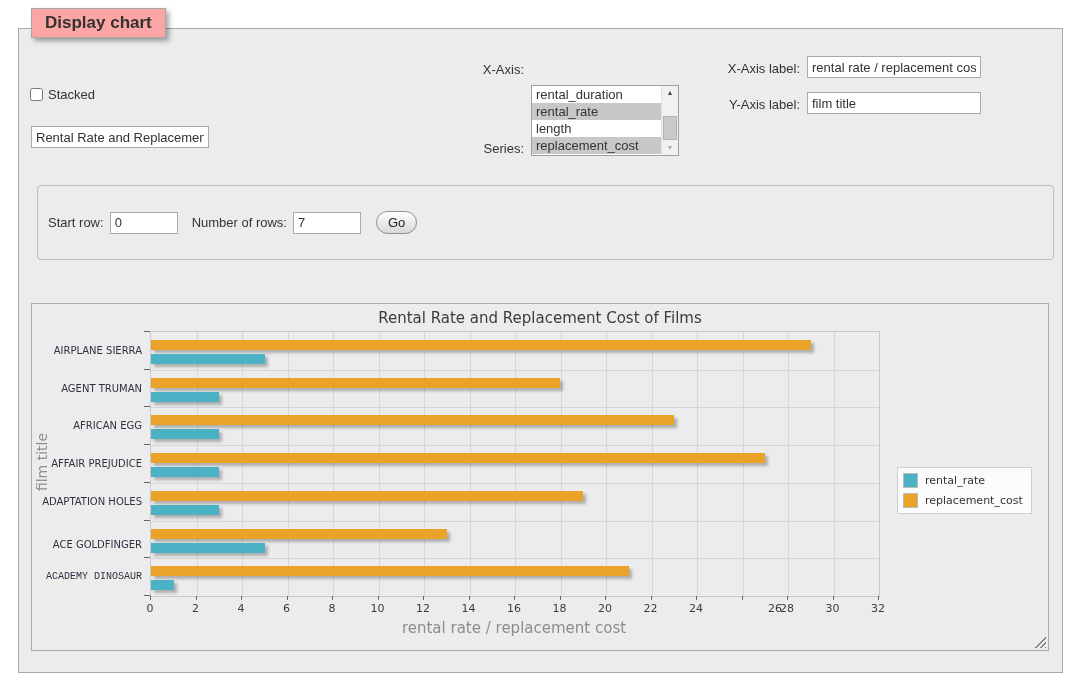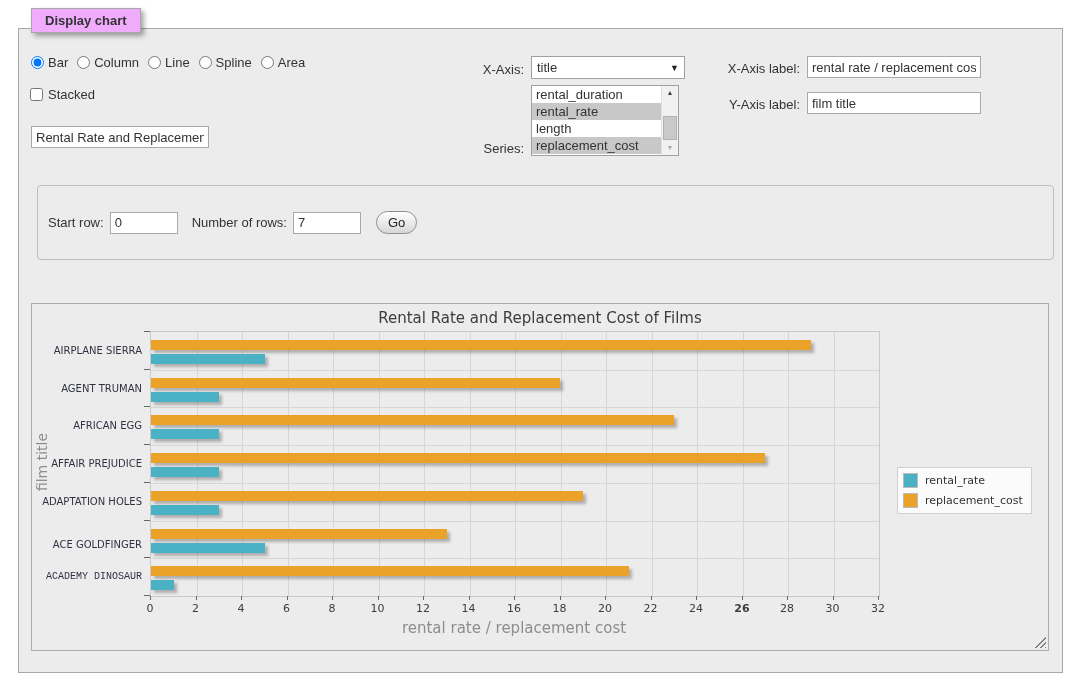--- a/index.html
+++ b/index.html
@@ -3,23 +3,23 @@
 <meta charset="utf-8">
 <style>
   html,body{margin:0;padding:0;}
   body{
     width:1081px;height:681px;position:relative;background:#fff;
     font-family:"Liberation Sans",sans-serif;font-size:13px;color:#333;
     overflow:hidden;
   }
   .fieldset{position:absolute;left:18px;top:28px;width:1043px;height:643px;
     border:1px solid #a8a8a8;background:#ececec;}
-  .legend-box{position:absolute;left:12px;top:-21px;background:#f0abfc;
+  .legend-box{position:absolute;left:12px;top:-21px;background:#fca5a5;
     border:1px solid #a8a8a8;box-shadow:3px 3px 5px rgba(0,0,0,.35);
-    padding:4px 13px;font-weight:bold;font-size:13px;color:#333;z-index:5;}
+    padding:4px 13px;font-weight:bold;font-size:17px;color:#333;z-index:5;}
   
   .radio-row{position:absolute;left:12px;top:26px;display:flex;align-items:center;gap:9px;}
   .opt{display:flex;align-items:center;gap:4px;cursor:default;}
   .opt input{margin:0;}
   .stacked-row{position:absolute;left:11px;top:58px;display:flex;align-items:center;gap:5px;}
   .stacked-row input{margin:0;}
   input[type=text]{border:1px solid #a9a9a9;background:#fff;color:#333;
     font-family:"Liberation Sans",sans-serif;font-size:13px;padding:2px 4px;height:16px;}
   .title-input{position:absolute;left:12px;top:97px;width:168px;}
   .form-label{position:absolute;text-align:right;white-space:nowrap;}
@@ -77,55 +77,29 @@
   .resize-handle{position:absolute;right:2px;bottom:2px;width:12px;height:12px;
     clip-path:polygon(100% 0,100% 100%,0 100%);
     background:repeating-linear-gradient(-45deg,#808080 0 1px,transparent 1px 3.5px);}
 </style>
 </head>
 <body>
 
 <div class="fieldset">
   <div class="legend-box">Display chart</div>
 
-  <div class="radio-row">
-      <label class="opt">
-        <input type="radio" name="ctype" checked="" style="">
-        <span>Bar</span>
-      </label>
-      <label class="opt">
-        <input type="radio" name="ctype" style="">
-        <span>Column</span>
-      </label>
-      <label class="opt">
-        <input type="radio" name="ctype" style="">
-        <span>Line</span>
-      </label>
-      <label class="opt">
-        <input type="radio" name="ctype" style="">
-        <span>Spline</span>
-      </label>
-      <label class="opt">
-        <input type="radio" name="ctype" style="">
-        <span>Area</span>
-      </label>
-    </div>
 
   <label class="stacked-row">
     <input type="checkbox" style="">
     <span>Stacked</span>
   </label>
 
   <input type="text" class="title-input" value="Rental Rate and Replacement Cost of Films" style="">
 
   <div class="form-label lbl-xaxis">X-Axis:</div>
-  <div class="selectbox">
-    <span>title</span>
-    <span class="arrow">▼</span>
-  </div>
 
   <div class="form-label lbl-series">Series:</div>
   <div class="listbox">
     <div class="lb-options">
         <div class="lb-option">rental_duration</div>
         <div class="lb-option selected">rental_rate</div>
         <div class="lb-option">length</div>
         <div class="lb-option selected">replacement_cost</div>
       </div>
     <div class="lb-scroll">
@@ -221,21 +195,21 @@
       <div class="xtick-label" style="left: 482px;">16</div>
       <div class="xtick-mark" style="left: 527.5px;"></div>
       <div class="xtick-label" style="left: 527.5px;">18</div>
       <div class="xtick-mark" style="left: 573px;"></div>
       <div class="xtick-label" style="left: 573px;">20</div>
       <div class="xtick-mark" style="left: 618.5px;"></div>
       <div class="xtick-label" style="left: 618.5px;">22</div>
       <div class="xtick-mark" style="left: 664px;"></div>
       <div class="xtick-label" style="left: 664px;">24</div>
       <div class="xtick-mark" style="left: 709.5px;"></div>
-      <div class="xtick-label" style="left: 710px; font-weight: bold;">26</div>
+      <div class="xtick-label" style="left: 743px;">26</div>
       <div class="xtick-mark" style="left: 755px;"></div>
       <div class="xtick-label" style="left: 755px;">28</div>
       <div class="xtick-mark" style="left: 800.5px;"></div>
       <div class="xtick-label" style="left: 800.5px;">30</div>
       <div class="xtick-mark" style="left: 846px;"></div>
       <div class="xtick-label" style="left: 846px;">32</div>
       <div class="ytick" style="top: 27px;"></div>
       <div class="ytick" style="top: 64.7143px;"></div>
       <div class="ytick" style="top: 102.429px;"></div>
       <div class="ytick" style="top: 140.143px;"></div>

